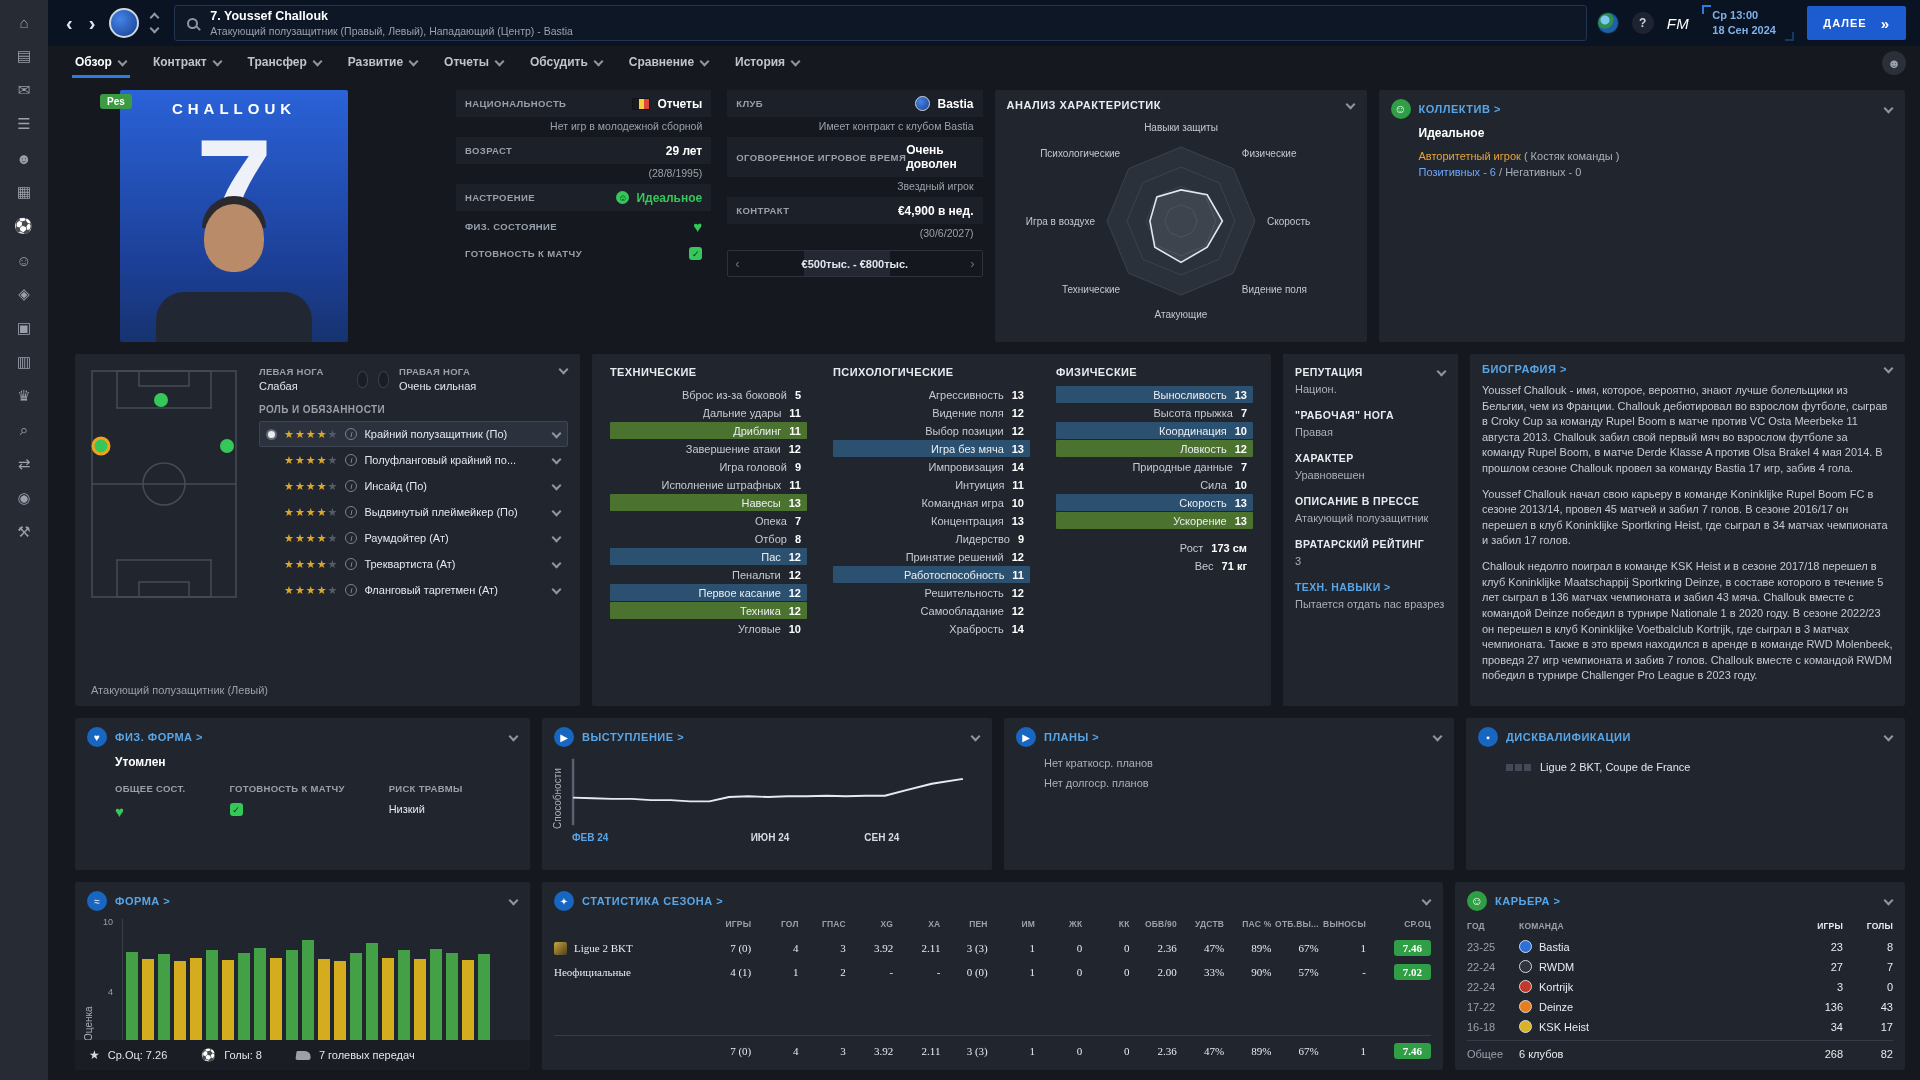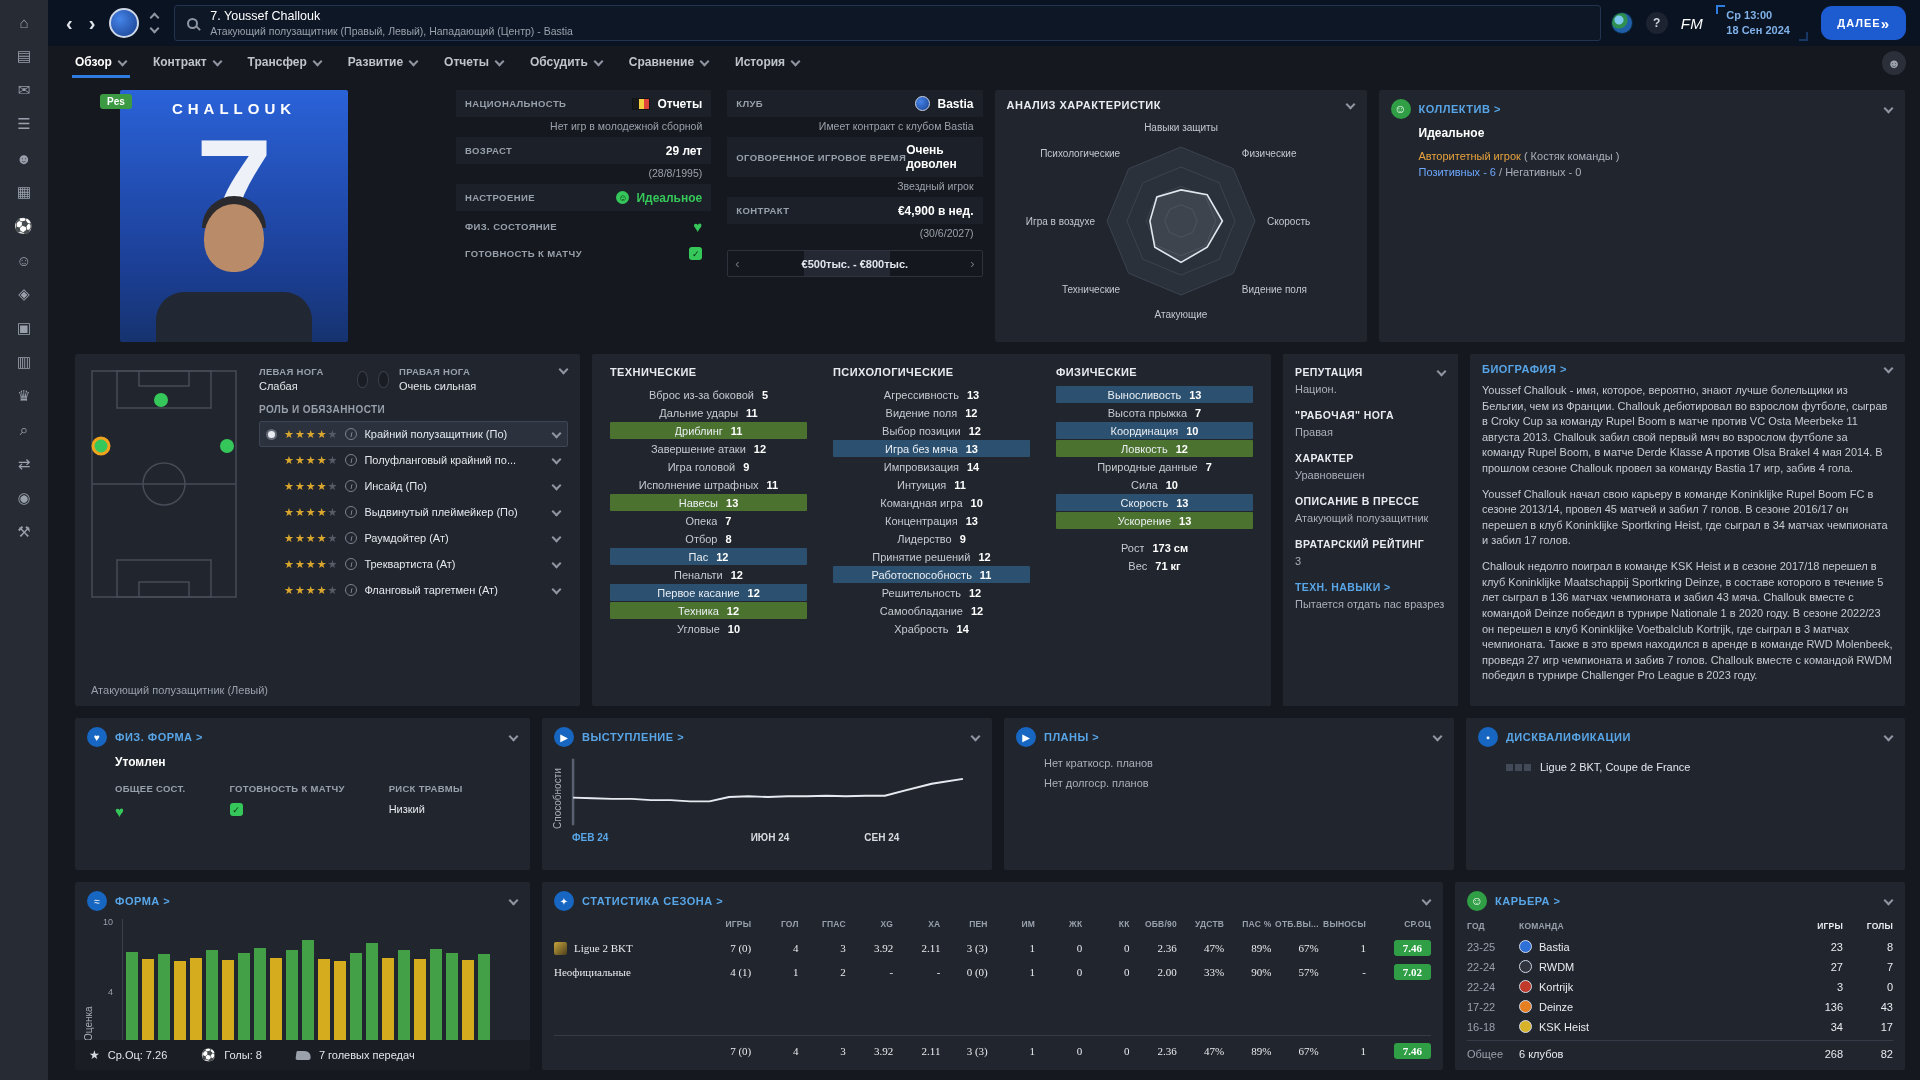--- a/index.html
+++ b/index.html
@@ -13,30 +13,30 @@
 .topbar{position:absolute;left:48px;top:0;right:0;height:46px;background:#0a1322;display:flex;align-items:center;padding:0 0 0 10px;z-index:5;}
 .arrow{color:#dfe3ea;font-size:20px;font-weight:bold;padding:0 8px;cursor:pointer;line-height:1;}
 .cbadge{width:30px;height:30px;border-radius:50%;background:radial-gradient(circle at 35% 35%,#4584e8,#173e8c);border:2px solid #cdd7e8;flex:none;margin:0 6px;cursor:pointer;}
 .updown{display:flex;flex-direction:column;gap:4px;margin:0 6px;cursor:pointer;}
 .updown i{width:7px;height:7px;border-right:2px solid #8f96a1;border-bottom:2px solid #8f96a1;display:block;}
 .updown i.up{transform:rotate(-135deg);}
 .updown i.dn{transform:rotate(45deg);}
 .searchbox{flex:1;display:flex;align-items:center;gap:12px;height:36px;border:1px solid #233450;border-radius:3px;margin:0 10px;padding:0 12px;background:rgba(255,255,255,0.02);cursor:text;}
 .mag{width:11px;height:11px;border:2px solid #8f96a1;border-radius:50%;position:relative;flex:none;}
 .mag::after{content:"";position:absolute;width:6px;height:2px;background:#8f96a1;transform:rotate(45deg);right:-5px;bottom:-2px;}
-.t1{font-size:12.5px;font-weight:normal;color:#fff;}
+.t1{font-size:12.5px;font-weight:bold;color:#fff;}
 .t2{font-size:10.5px;color:#9aa1ac;margin-top:2px;}
 .tb-right{margin-left:auto;display:flex;align-items:center;gap:13px;padding-right:14px;}
 .globe{width:22px;height:22px;border-radius:50%;background:radial-gradient(circle at 35% 35%,#7ec8f0 0 4px,#2f8f4e 5px 8px,#1f5fa8 9px);border:1px solid #0a2a44;cursor:pointer;}
 .helpc{width:22px;height:22px;border-radius:50%;background:#1d2330;color:#cfd4dc;font-size:12px;font-weight:bold;display:flex;align-items:center;justify-content:center;cursor:pointer;}
 .fmlogo{font-size:15px;font-weight:normal;font-style:italic;color:#fff;letter-spacing:.5px;}
 .datebox{position:relative;padding:3px 10px;color:#7fb0e8;font-size:11px;font-weight:bold;line-height:1.4;min-width:92px;}
 .datebox::before{content:"";position:absolute;left:0;top:0;width:7px;height:7px;border-left:2px solid #2f7ce0;border-top:2px solid #2f7ce0;}
 .datebox::after{content:"";position:absolute;right:0;bottom:0;width:7px;height:7px;border-right:2px solid #2f7ce0;border-bottom:2px solid #2f7ce0;opacity:.35;}
-.btn-continue{height:34px;padding:0 16px;background:#1d5bd0;color:#fff;font-size:11px;font-weight:bold;letter-spacing:1px;display:flex;align-items:center;gap:0;border-radius:11px;cursor:pointer;}
+.btn-continue{height:34px;padding:0 16px;background:#1d5bd0;color:#fff;font-size:11px;font-weight:bold;letter-spacing:1px;display:flex;align-items:center;gap:14px;border-radius:2px;cursor:pointer;}
 .dbl::after{content:"»";font-size:15px;font-weight:bold;}
 
 .navbar{position:absolute;left:48px;top:46px;right:0;height:32px;display:flex;align-items:flex-end;background:#15181e;z-index:4;}
 .tabbar{display:flex;align-items:flex-end;padding-left:14px;}
 .tab{display:flex;align-items:center;gap:6px;padding:0 13px 9px;font-size:12px;font-weight:bold;color:#bfc4cc;cursor:pointer;position:relative;}
 .tab.active{color:#fff;}
 .tab.active::after{content:"";position:absolute;left:10px;right:10px;bottom:0;height:3px;background:#2f7ce0;}
 .chev{width:9px;height:9px;display:inline-block;position:relative;color:#8f96a1;flex:none;cursor:pointer;}
 .chev::after{content:"";position:absolute;left:1px;top:0;width:5px;height:5px;border-right:2px solid currentColor;border-bottom:2px solid currentColor;transform:rotate(45deg);}
 .avatar{margin-left:auto;margin-right:14px;margin-bottom:3px;width:24px;height:24px;border-radius:50%;background:#2a2f39;color:#9aa1ab;display:flex;align-items:center;justify-content:center;font-size:13px;cursor:pointer;}
@@ -119,21 +119,21 @@
 .stars .on{color:#d9a62e;}
 .stars .off{color:#565c66;}
 .iinfo{width:12px;height:12px;border:1px solid #7b828d;border-radius:50%;color:#9aa1ab;font-size:8px;display:flex;align-items:center;just-content:center;justify-content:center;font-style:italic;flex:none;}
 .rlabel{white-space:nowrap;overflow:hidden;text-overflow:ellipsis;}
 .role-row .chev{margin-left:auto;}
 .pos-caption{position:absolute;left:16px;bottom:10px;font-size:11px;color:#9aa1ac;}
 
 .attrs{flex:1;display:flex;gap:26px;padding:12px 18px;}
 .attr-col{flex:1;min-width:0;}
 .attr-h{font-size:11px;font-weight:bold;letter-spacing:.4px;color:#e8ebf0;margin-bottom:8px;}
-.arow{display:flex;justify-content:center;align-items:center;font-size:11px;padding:2.5px 6px;margin-bottom:1px;border-radius:1px;}
+.arow{display:flex;justify-content:flex-end;align-items:center;font-size:11px;padding:2.5px 6px;margin-bottom:1px;border-radius:1px;}
 .arow .an{color:#c6cad1;white-space:nowrap;overflow:hidden;}
 .arow .av{color:#fff;font-weight:bold;margin-left:8px;}
 .hl-g{background:#4c7230;}
 .hl-b{background:#2c5170;}
 .hl-g .an,.hl-b .an{color:#eaeef3;}
 .aextra{margin-top:10px;}
 
 .repcol{width:175px;flex:none;background:#21252d;padding:12px;display:flex;flex-direction:column;gap:14px;}
 .rb-h{display:flex;justify-content:space-between;align-items:center;font-size:10.5px;font-weight:bold;letter-spacing:.4px;color:#e8ebf0;}
 .rb-h.link{color:#58a6e8;cursor:pointer;}

